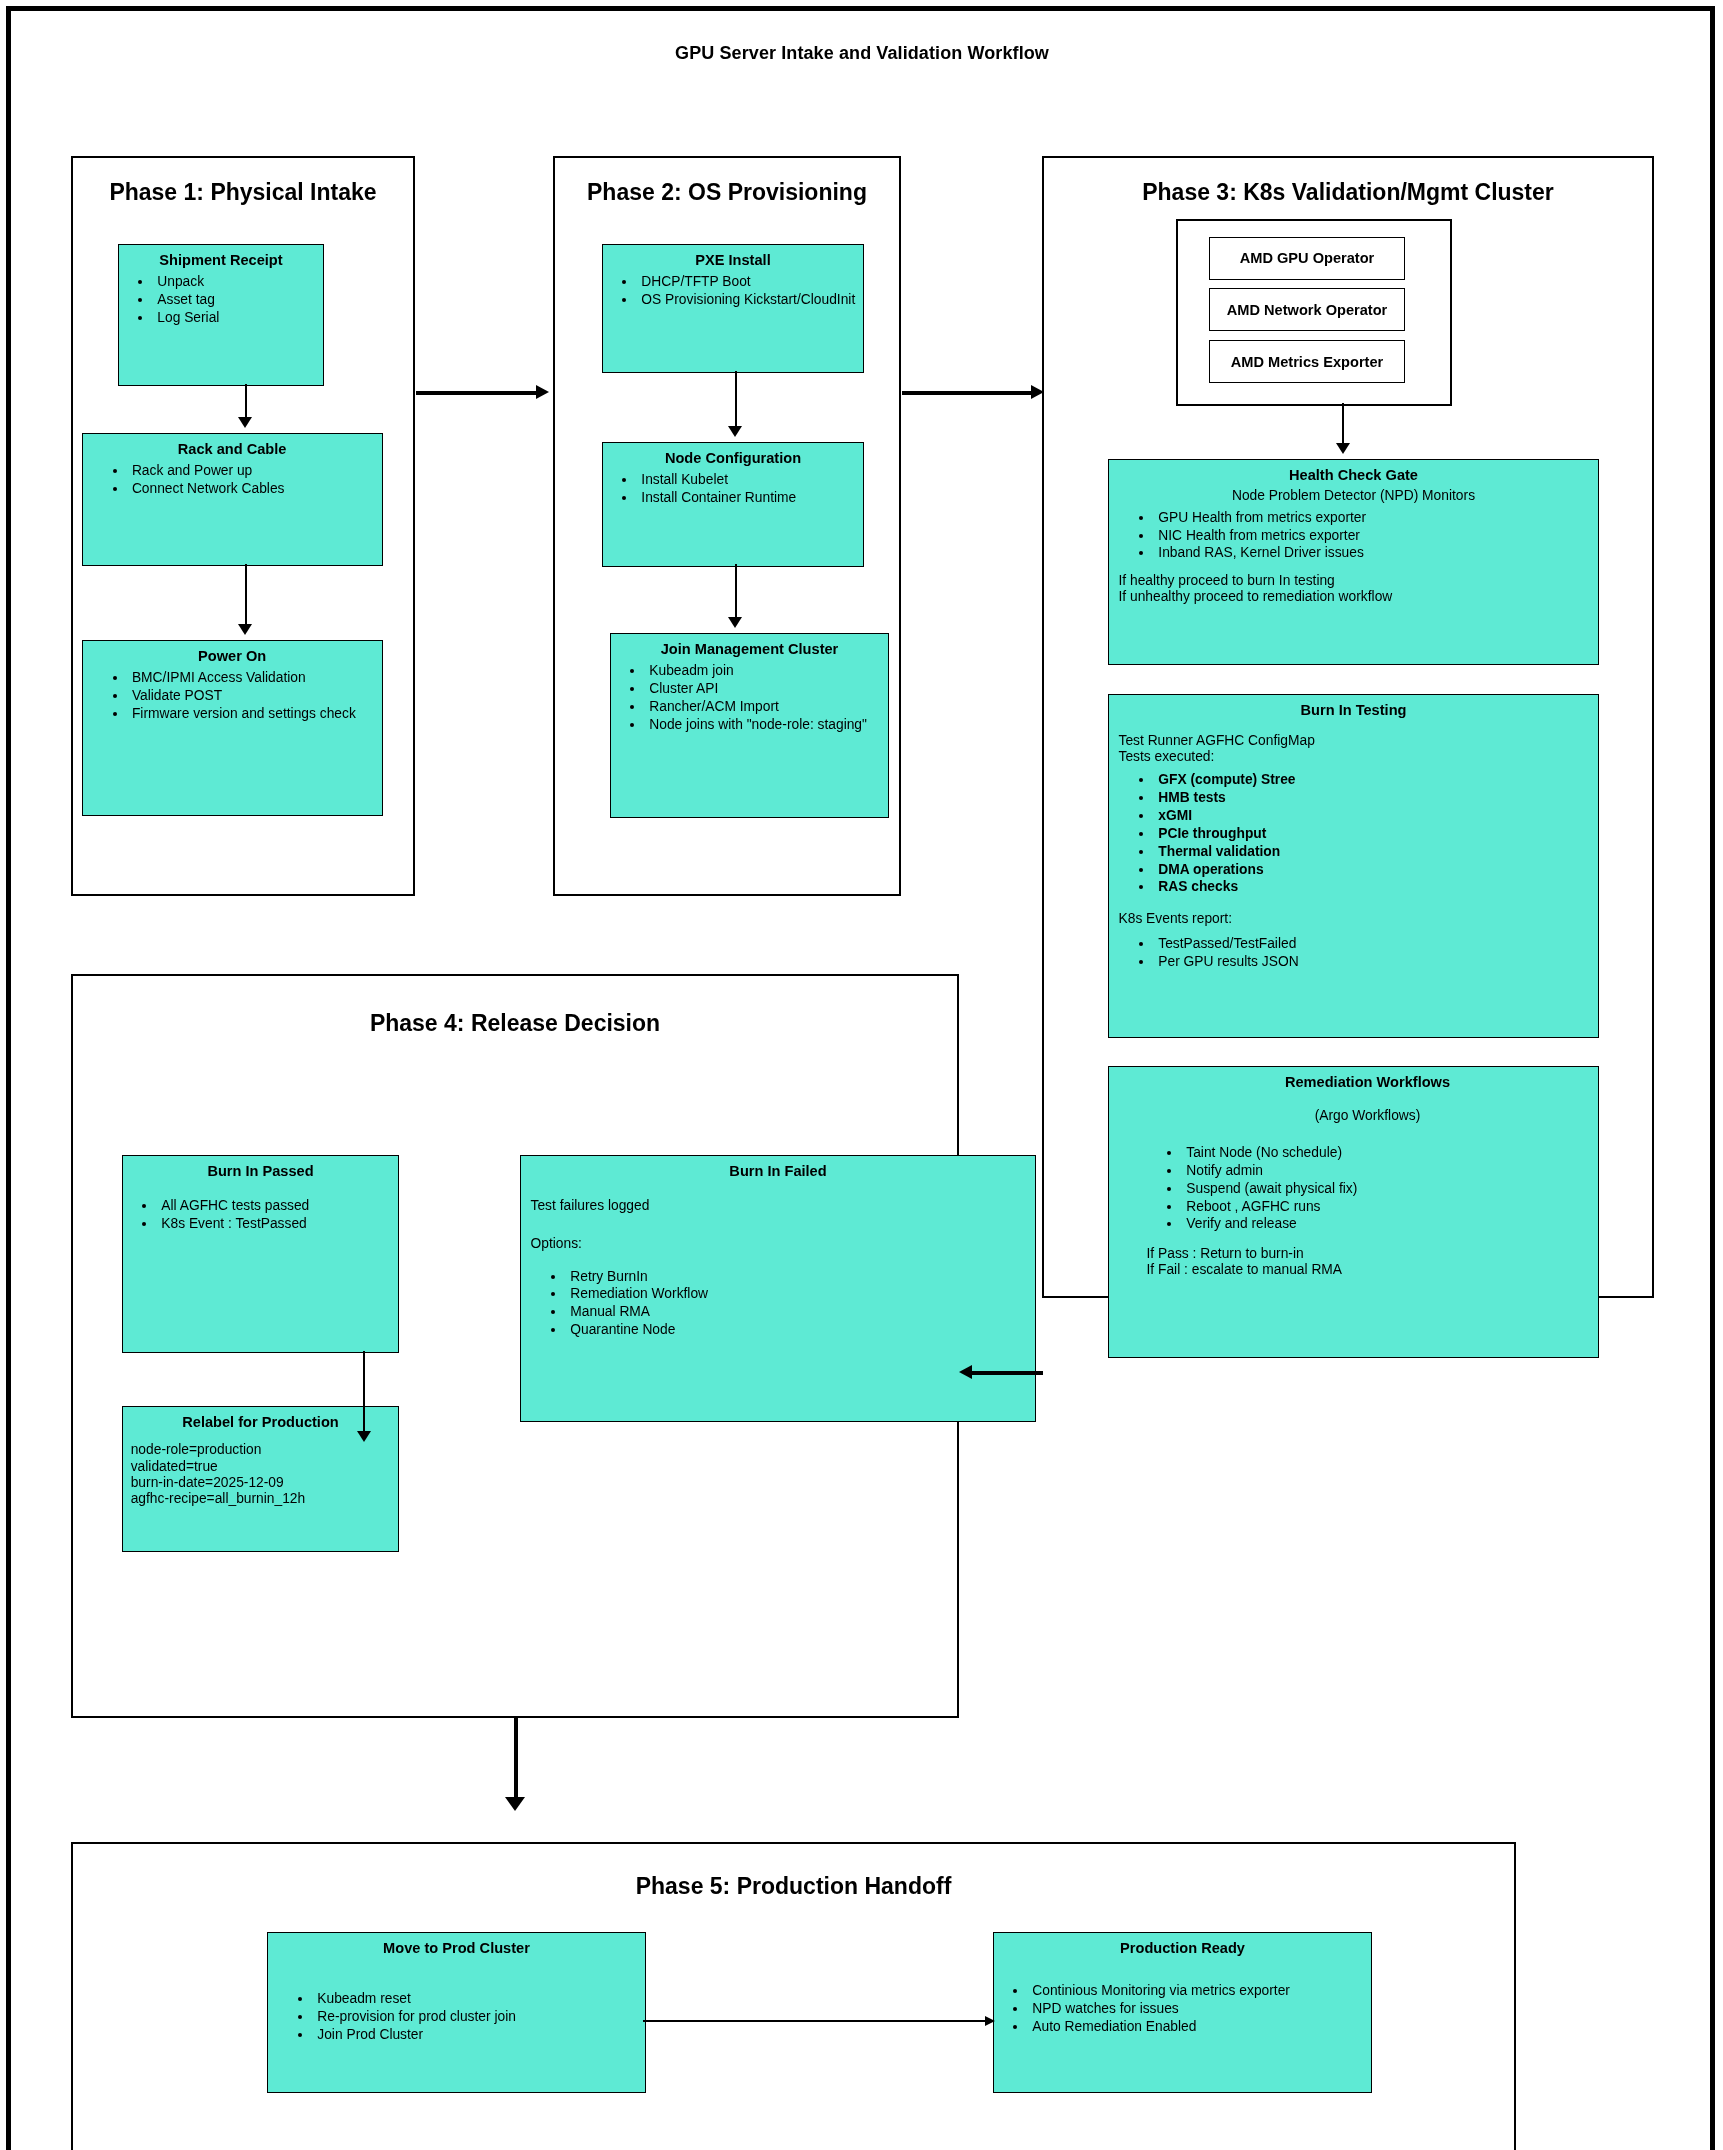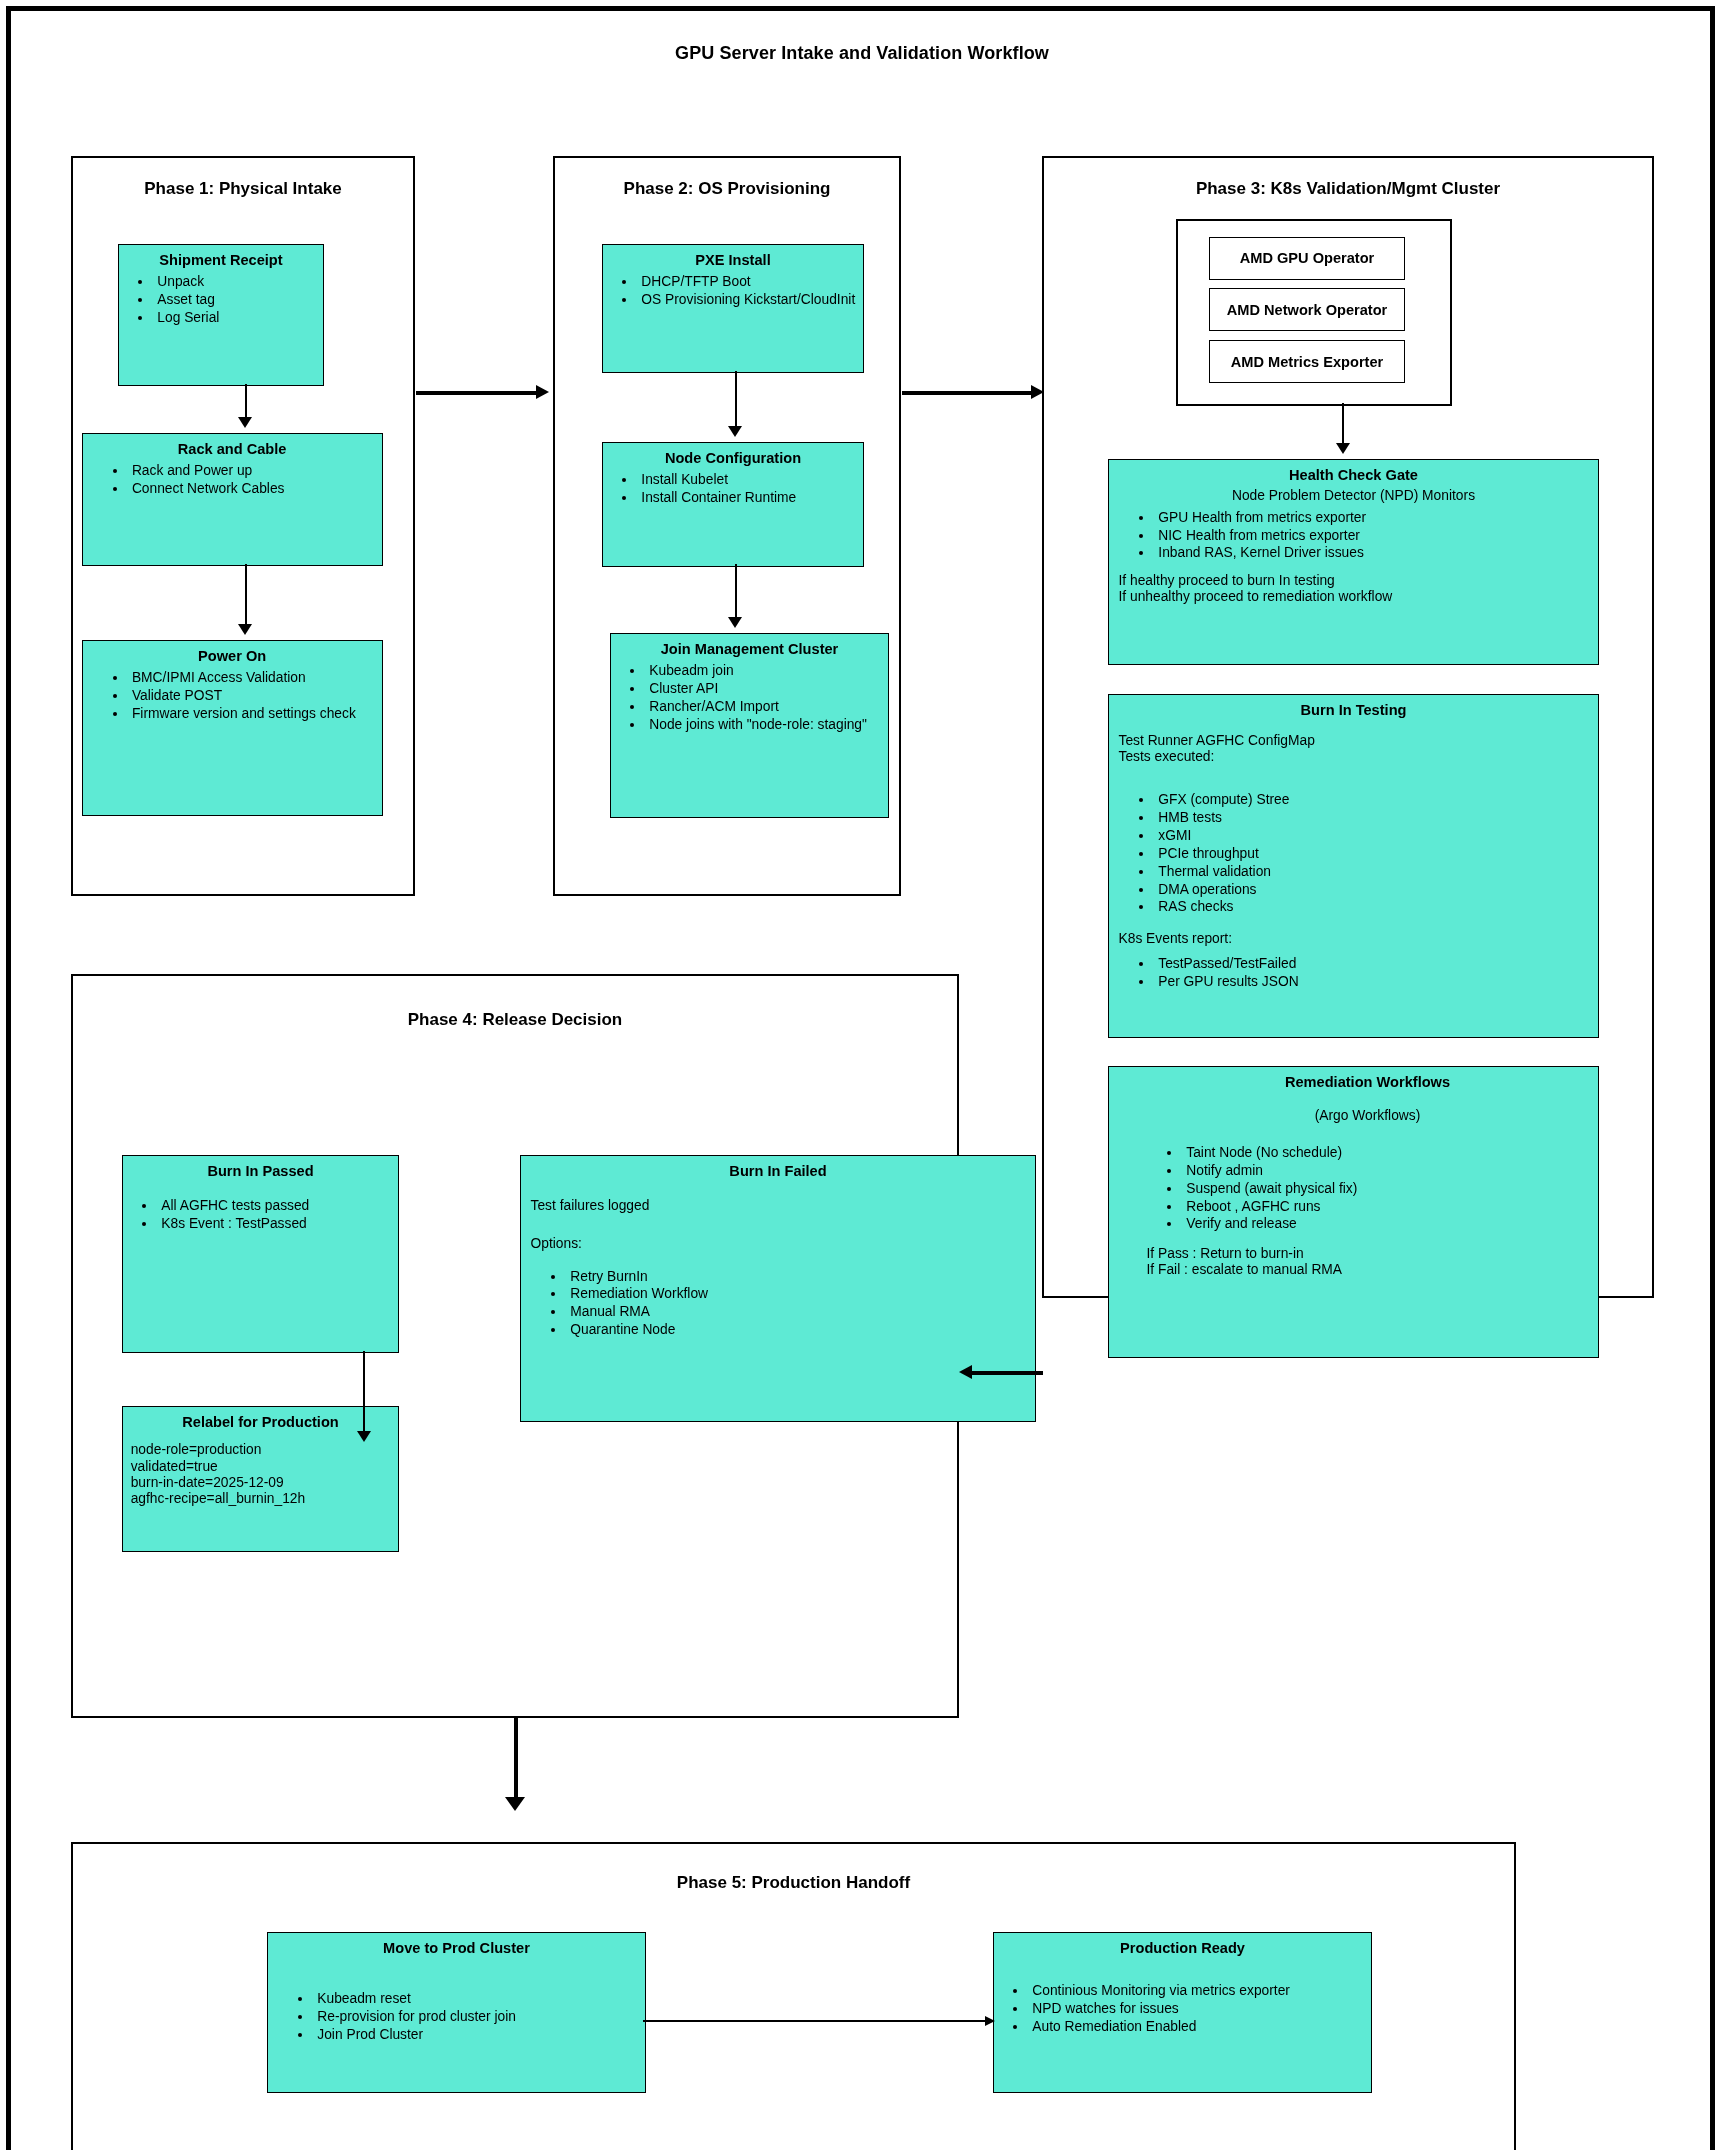--- a/index.html
+++ b/index.html
@@ -28,21 +28,21 @@
   
   .phase{
     position:absolute;
     border:2.2px solid #000;
     box-sizing:border-box;
     background:#fff;
   }
   .phase-title{
     position:absolute;left:0;right:0;
     text-align:center;
-    font-size:17px;font-weight:bold;
+    font-size:23px;font-weight:bold;
   }
 
   
   .box{
     position:absolute;
     border:1.7px solid #000;
     box-sizing:border-box;
     background:#5eead4;
   }
   .box-title{
@@ -225,21 +225,21 @@
         <li>Inband RAS, Kernel Driver issues</li>
       </ul>
       <div class="box-para" style="margin-top:11.2px;">If healthy proceed to burn In testing
 If unhealthy proceed to remediation workflow</div>
     </div>
 
     <div class="box" style="left:64px;top:536px;width:491px;height:344px;">
       <div class="box-title">Burn In Testing</div>
       <div class="box-para" style="margin-top:14.6px;">Test Runner AGFHC ConfigMap
 Tests executed:</div>
-      <ul class="box-list" style="margin-top:27px;">
+      <ul class="box-list" style="margin-top:7px;font-weight:bold;">
         <li>GFX (compute) Stree</li>
         <li>HMB tests</li>
         <li>xGMI</li>
         <li>PCIe throughput</li>
         <li>Thermal validation</li>
         <li>DMA operations</li>
         <li>RAS checks</li>
       </ul>
       <div class="box-para" style="margin-top:14.6px;">K8s Events report:</div>
       <ul class="box-list" style="margin-top:9.5px;">

